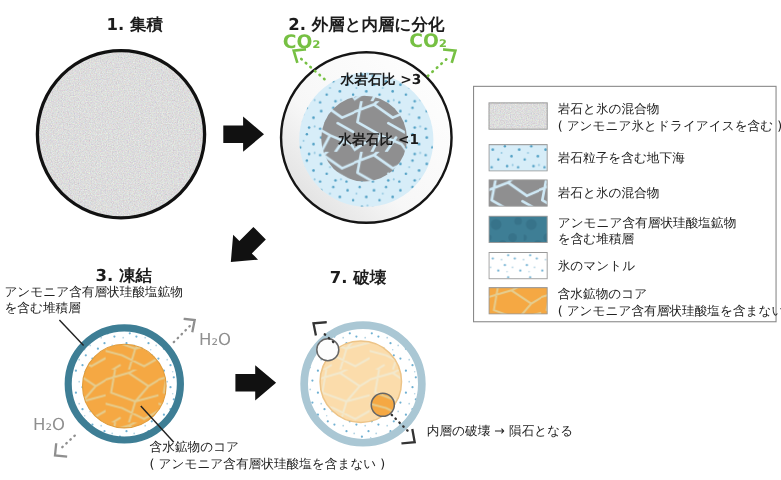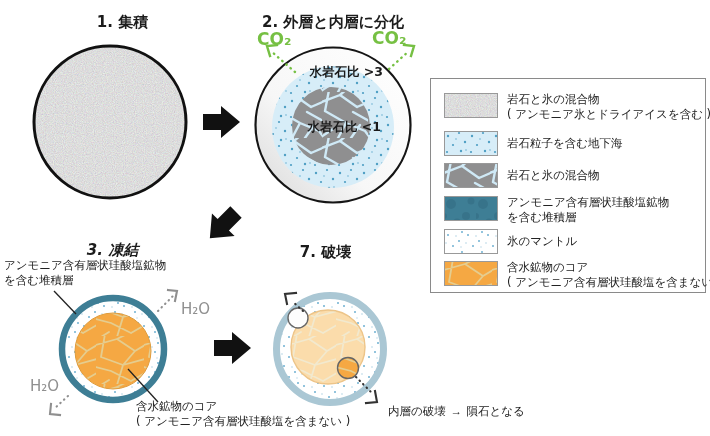--- a/index.html
+++ b/index.html
@@ -166,40 +166,40 @@
       <path d="M296,293 L285,294 L287,304" stroke-linecap="square"></path>
     </g>
     <g stroke="#333" fill="none" stroke-width="2.1">
       <path d="M356,377 L371,392" stroke-dasharray="0.5,4.5" stroke-linecap="round"></path>
       <path d="M366,403 L377,402 L375,391" stroke-linecap="square"></path>
     </g>
   </svg>
 
   <div class="txt stage-title" style="left:40px;top:13px;width:165px;">1. 集積</div>
   <div class="txt stage-title" style="left:238px;top:13px;width:190px;">2. 外層と内層に分化</div>
-  <div class="txt stage-title" style="left:45px;top:241px;width:135px;font-style:italic;">3. 凍結</div>
+  <div class="txt stage-title" style="left:45px;top:241px;width:135px;">3. 凍結</div>
   <div class="txt stage-title" style="left:258px;top:243px;width:135px;">7. 破壊</div>
 
   <div class="txt co2" style="left:257px;top:29px;">CO₂</div>
   <div class="txt co2" style="left:372px;top:28px;">CO₂</div>
   <div class="txt ratio-label" style="left:283px;top:64px;width:100px;">水岩石比 &gt;3</div>
   <div class="txt ratio-label" style="left:281px;top:119px;width:100px;">水岩石比 &lt;1</div>
 
   <div class="txt anno" style="left:4px;top:258px;">
     <div>アンモニア含有層状珪酸塩鉱物</div>
     <div>を含む堆積層</div>
   </div>
   <div class="txt h2o" style="left:181px;top:300px;">H₂O</div>
   <div class="txt h2o" style="left:30px;top:377px;">H₂O</div>
   <div class="txt anno" style="left:136px;top:399px;">
     <div>含水鉱物のコア</div>
     <div>( アンモニア含有層状珪酸塩を含まない )</div>
   </div>
 
-  <div class="txt anno" style="left:388px;top:404px;font-family:Liberation Mono, monospace;">内層の破壊 → 隕石となる</div>
+  <div class="txt anno" style="left:388px;top:384px;">内層の破壊 → 隕石となる</div>
 
   <div class="legend-box">
 
     <div class="legend-row">
       <svg class="legend-swatch" style="top:14px;" width="54" height="25">
         <rect x="0.5" y="0.5" width="53" height="24" filter="url(#noiseF)"></rect>
         <rect x="0.5" y="0.5" width="53" height="24" fill="none" stroke="#999"></rect>
       </svg>
       <div class="legend-label" style="top:13px;">
         <div>岩石と氷の混合物</div>

